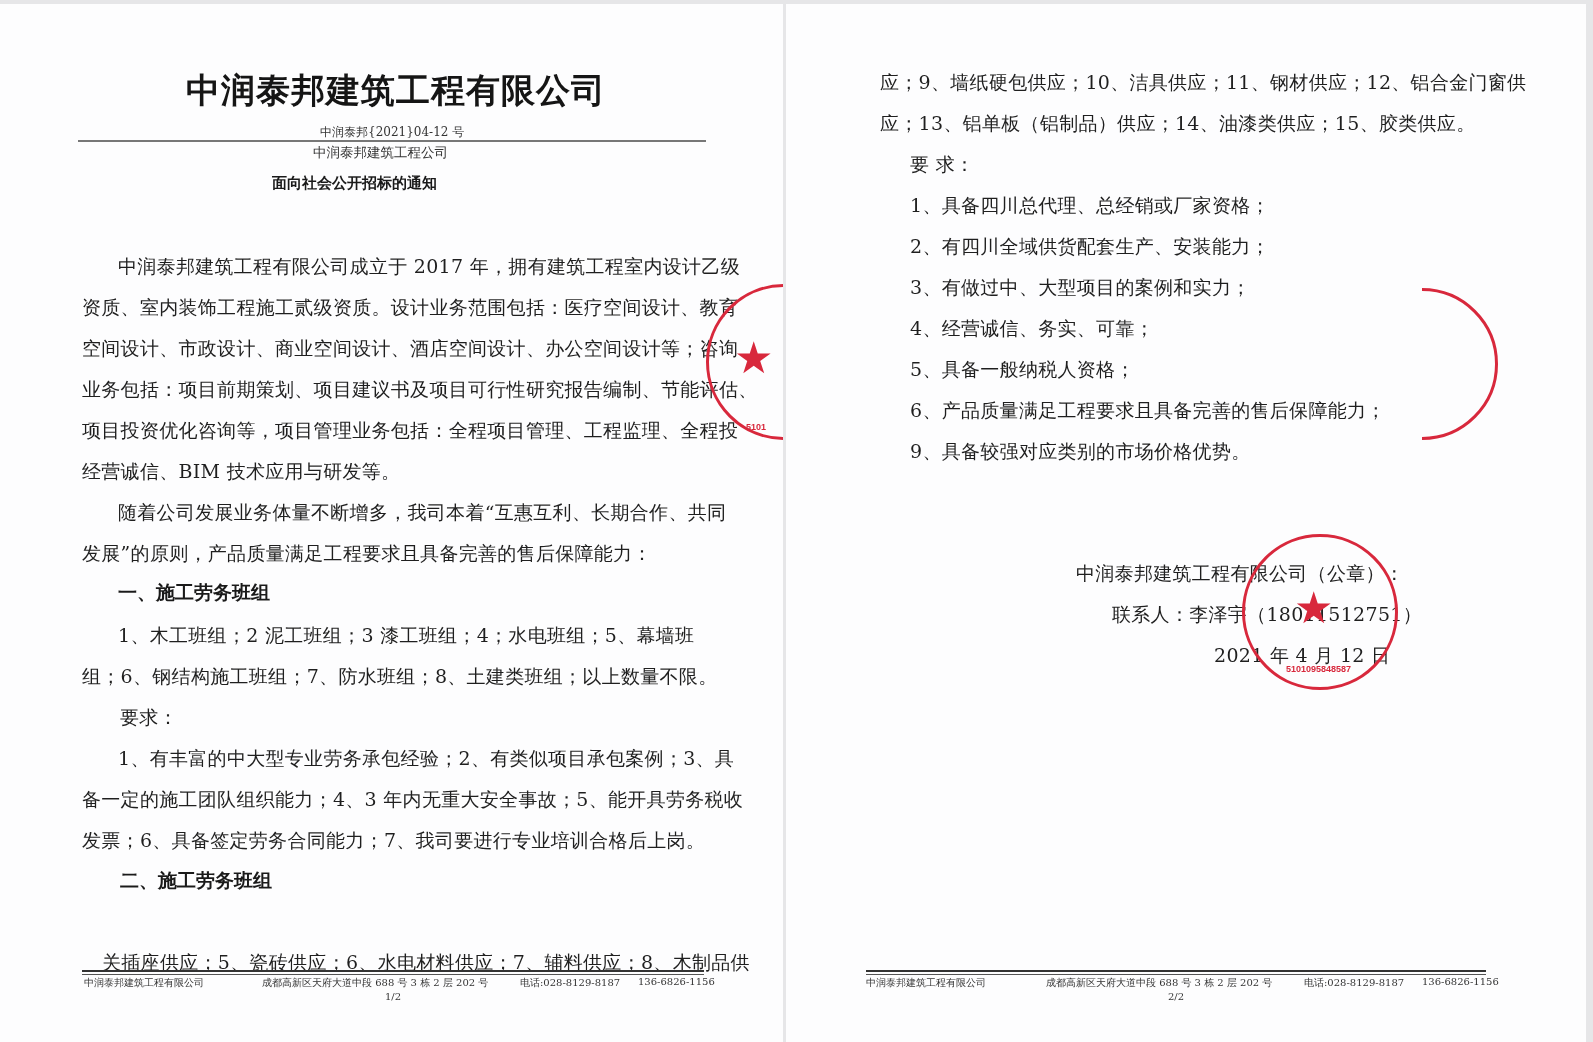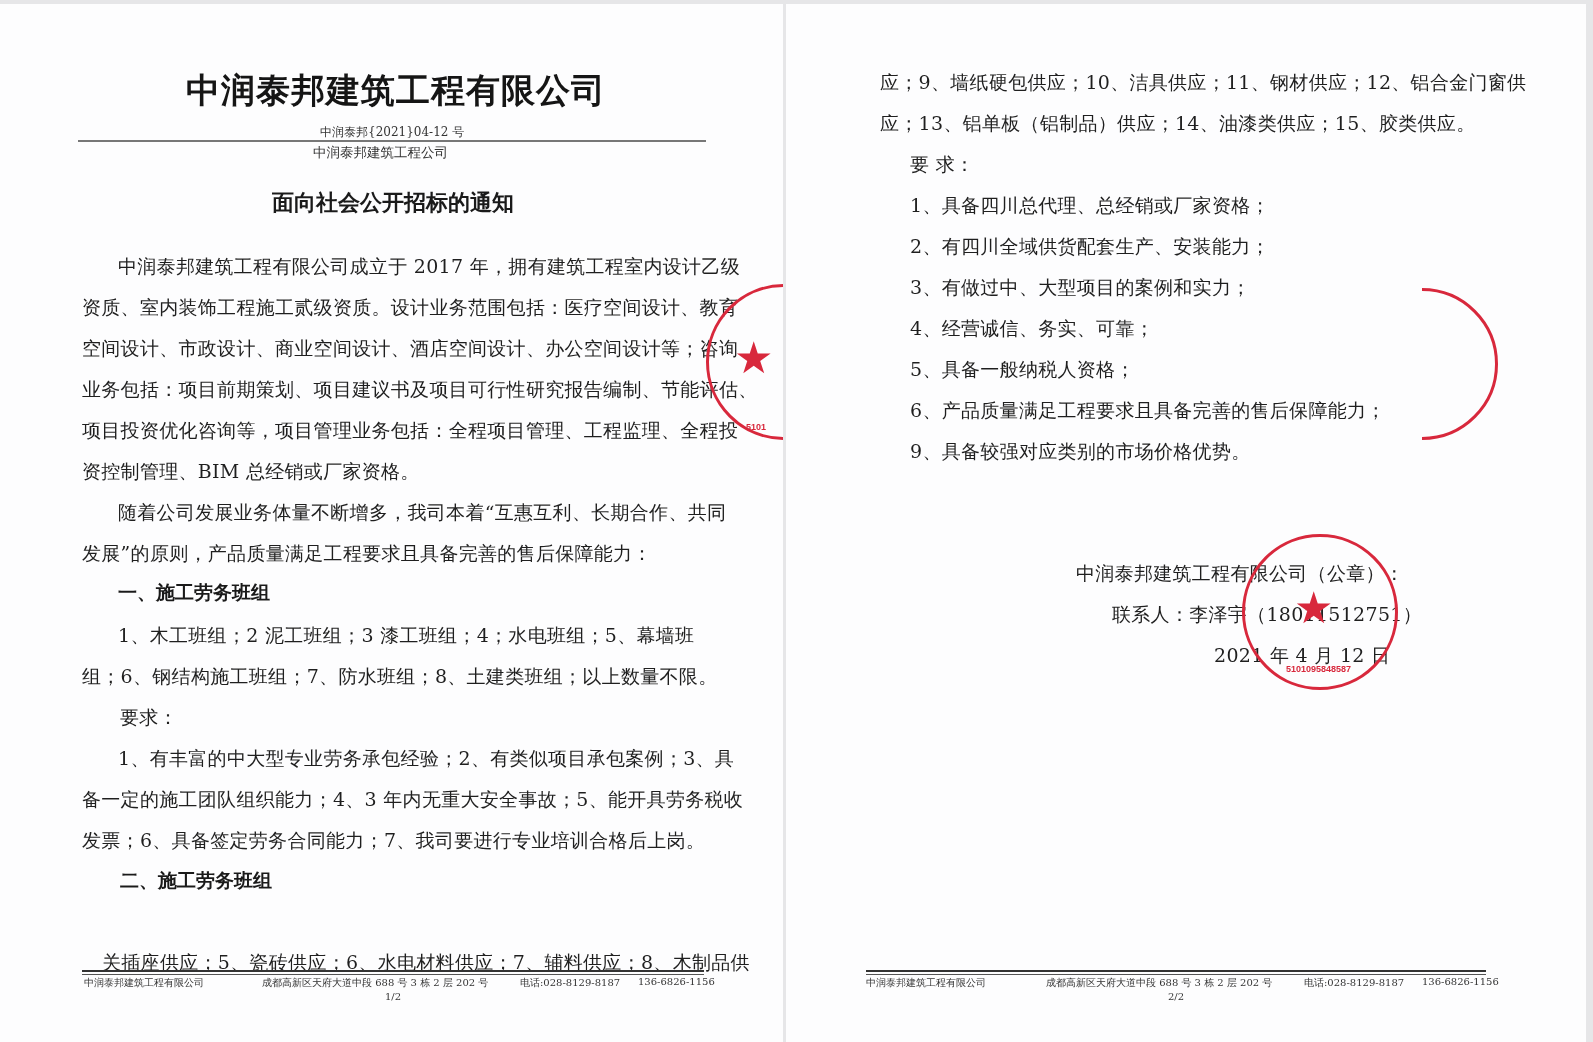--- a/index.html
+++ b/index.html
@@ -7,21 +7,21 @@
        font-family:"DejaVu Serif","Liberation Serif",serif;color:#1a1a1a;}
   .page{position:absolute;top:4px;background:#fdfdfe;height:1042px;overflow:hidden;}
   #page1{left:0;width:783px;}
   #page2{left:786px;width:800px;}
   .abs{position:absolute;white-space:nowrap;}
   .title{font-family:"DejaVu Sans","Liberation Sans",sans-serif;font-weight:bold;font-size:34px;
          left:186px;top:64px;letter-spacing:1px;color:#151515;}
   .docno{font-size:12px;left:320px;top:120px;color:#333;}
   .rule-top{left:78px;top:136px;width:628px;height:0;border-top:2px solid #777;}
   .issuer{font-size:13.5px;left:313px;top:140px;color:#333;}
-  .notice{font-family:Liberation Sans, sans-serif;font-weight:bold;font-size:22px;left:272px;top:184px;}
+  .notice{font-family:Liberation Sans, sans-serif;font-weight:bold;font-size:15px;left:272px;top:170px;}
   .line{font-size:19px;color:#1f1f1f;letter-spacing:.3px;}
   .h2{font-family:Liberation Serif, serif;font-weight:bold;font-size:19px;}
   .foot-rule{height:0;border-top:2px solid #333;}
   .foot-rule2{height:0;border-top:1px solid #555;}
   .foot{font-size:10px;color:#333;}
   .stamp{position:absolute;border-radius:50%;border:3px solid #d8283c;}
   .star{position:absolute;color:#d8283c;font-size:44px;line-height:1;font-family:"DejaVu Sans",sans-serif;}
   .stamp-text{position:absolute;color:#d8283c;font-family:Liberation Sans, sans-serif;font-weight:bold;font-size:9px;}
 </style>
 </head>
@@ -32,21 +32,21 @@
   <div class="abs docno">中润泰邦{2021}04-12 号</div>
   <div class="abs rule-top"></div>
   <div class="abs issuer">中润泰邦建筑工程公司</div>
   <div class="abs notice">面向社会公开招标的通知</div>
 
   <div class="abs line" style="left:118px;top:250px">中润泰邦建筑工程有限公司成立于 2017 年，拥有建筑工程室内设计乙级</div>
   <div class="abs line" style="left:82px;top:291px">资质、室内装饰工程施工贰级资质。设计业务范围包括：医疗空间设计、教育</div>
   <div class="abs line" style="left:82px;top:332px">空间设计、市政设计、商业空间设计、酒店空间设计、办公空间设计等；咨询</div>
   <div class="abs line" style="left:82px;top:373px">业务包括：项目前期策划、项目建议书及项目可行性研究报告编制、节能评估、</div>
   <div class="abs line" style="left:82px;top:414px">项目投资优化咨询等，项目管理业务包括：全程项目管理、工程监理、全程投</div>
-  <div class="abs line" style="left:82px;top:455px">资控制管理、BIM 总经销或厂家资格。</div>
+  <div class="abs line" style="left:82px;top:455px">经营诚信、BIM 技术应用与研发等。</div>
 
   <div class="abs line" style="left:118px;top:496px">随着公司发展业务体量不断增多，我司本着“互惠互利、长期合作、共同</div>
   <div class="abs line" style="left:82px;top:537px">发展”的原则，产品质量满足工程要求且具备完善的售后保障能力：</div>
 
   <div class="abs h2" style="left:118px;top:576px">一、施工劳务班组</div>
   <div class="abs line" style="left:118px;top:619px">1、木工班组；2 泥工班组；3 漆工班组；4；水电班组；5、幕墙班</div>
   <div class="abs line" style="left:82px;top:660px">组；6、钢结构施工班组；7、防水班组；8、土建类班组；以上数量不限。</div>
 
   <div class="abs line" style="left:120px;top:701px">要求：</div>
   <div class="abs line" style="left:118px;top:742px">1、有丰富的中大型专业劳务承包经验；2、有类似项目承包案例；3、具</div>

